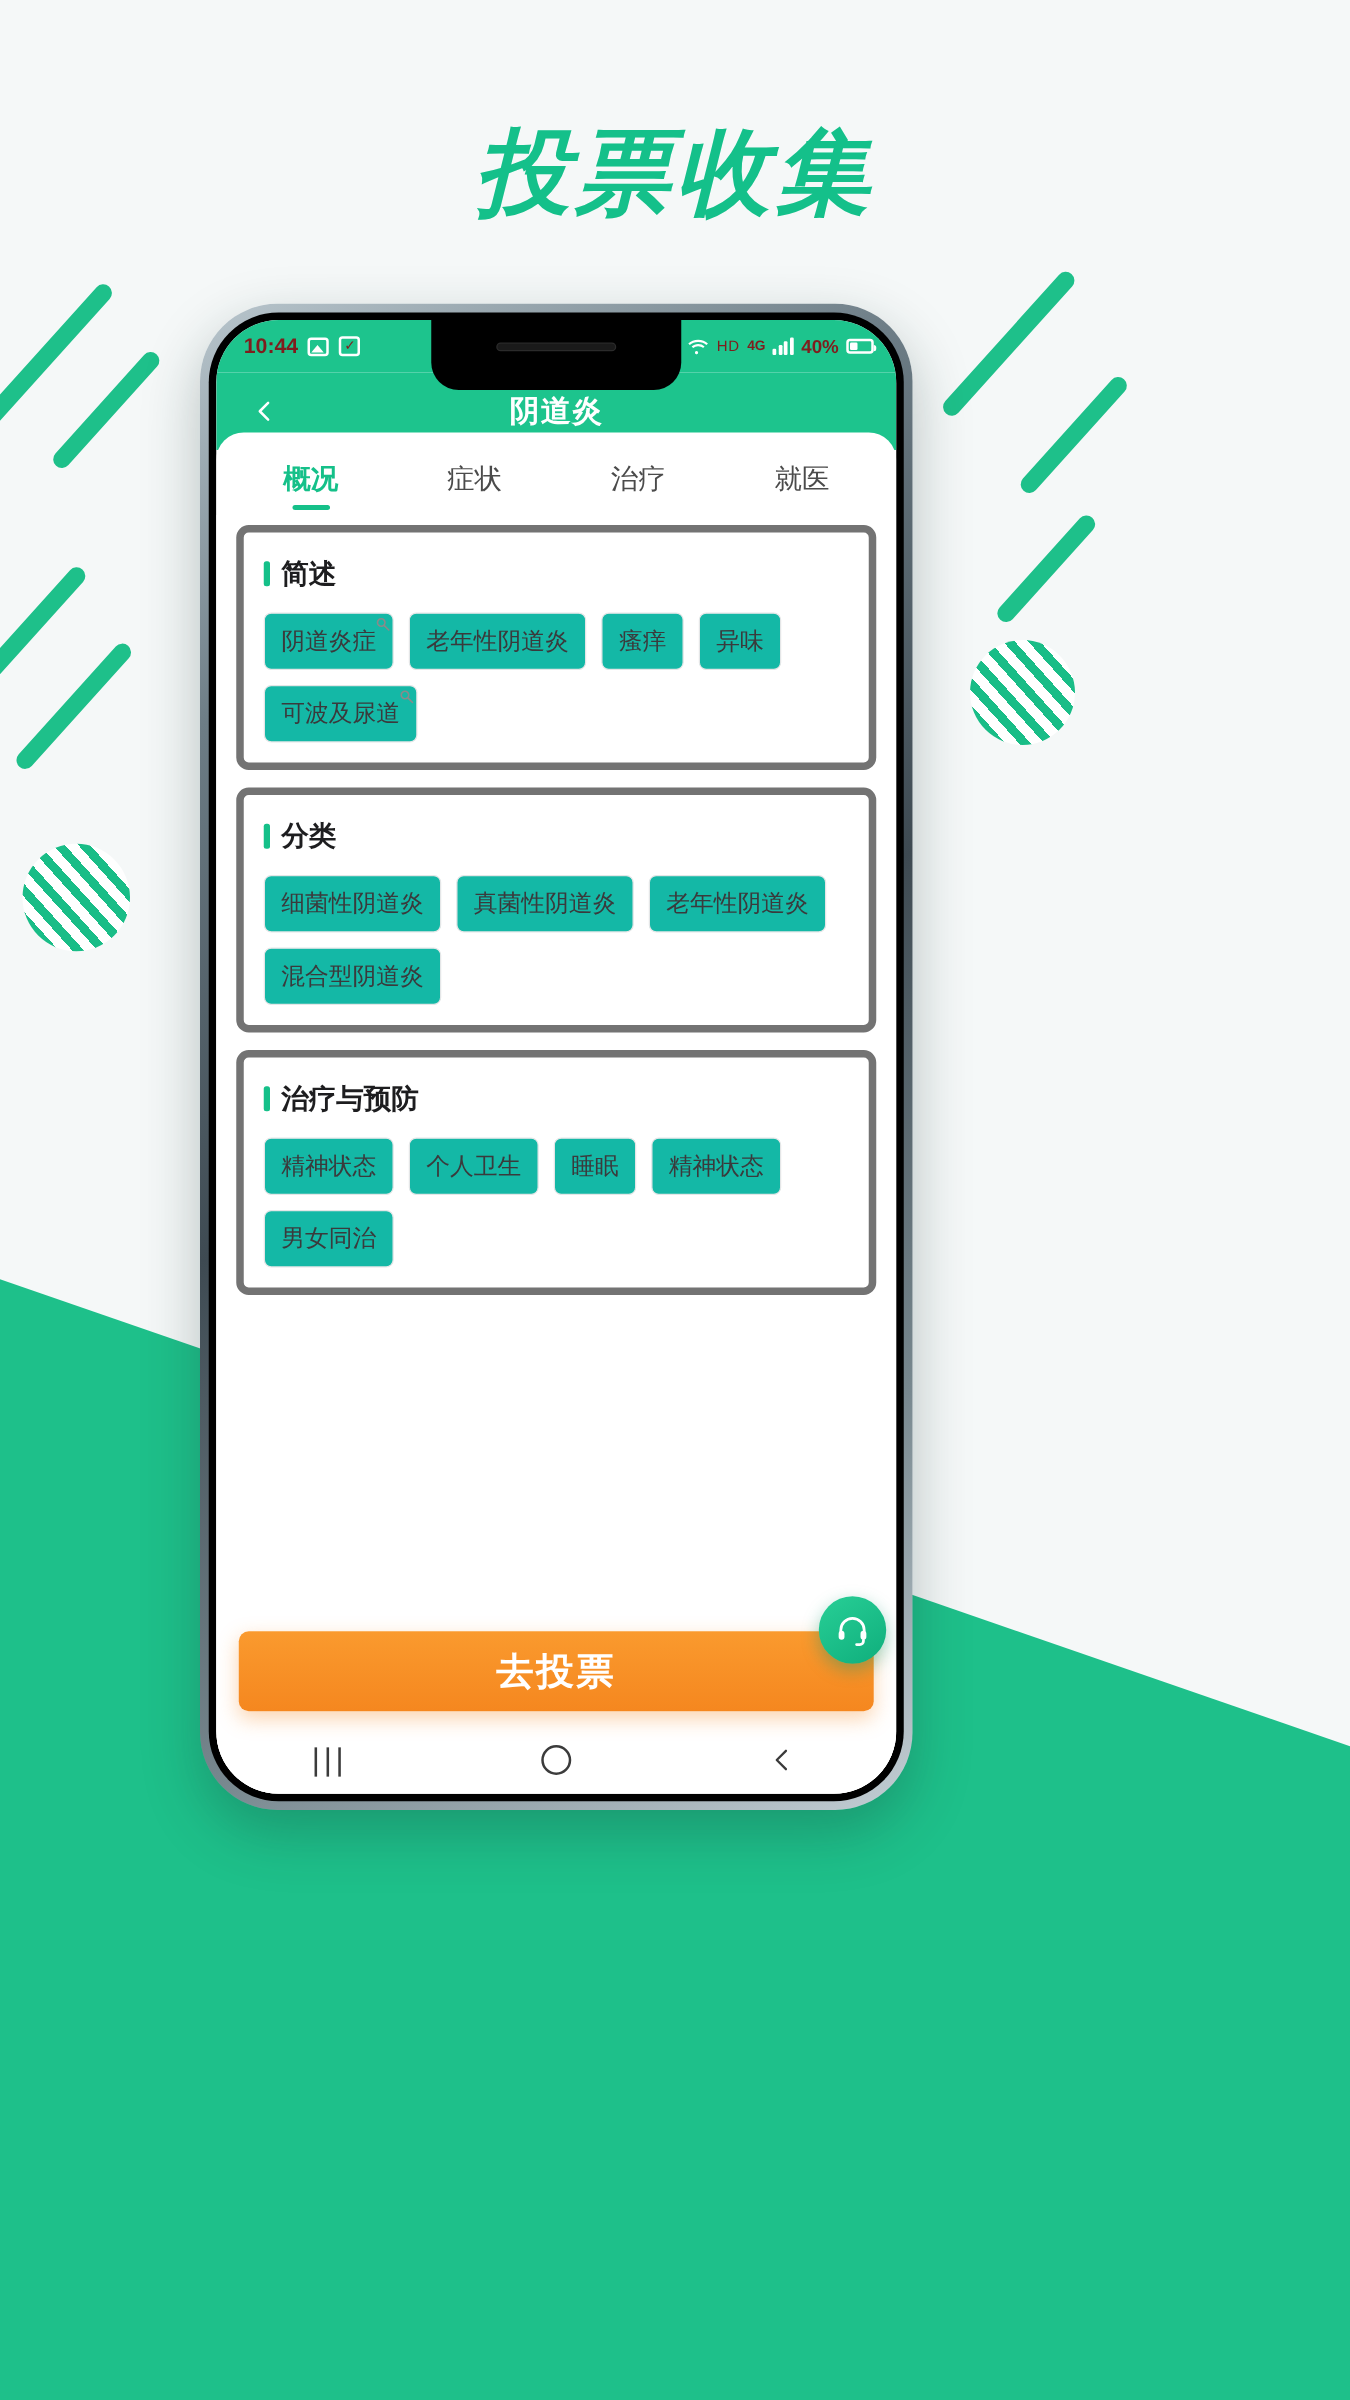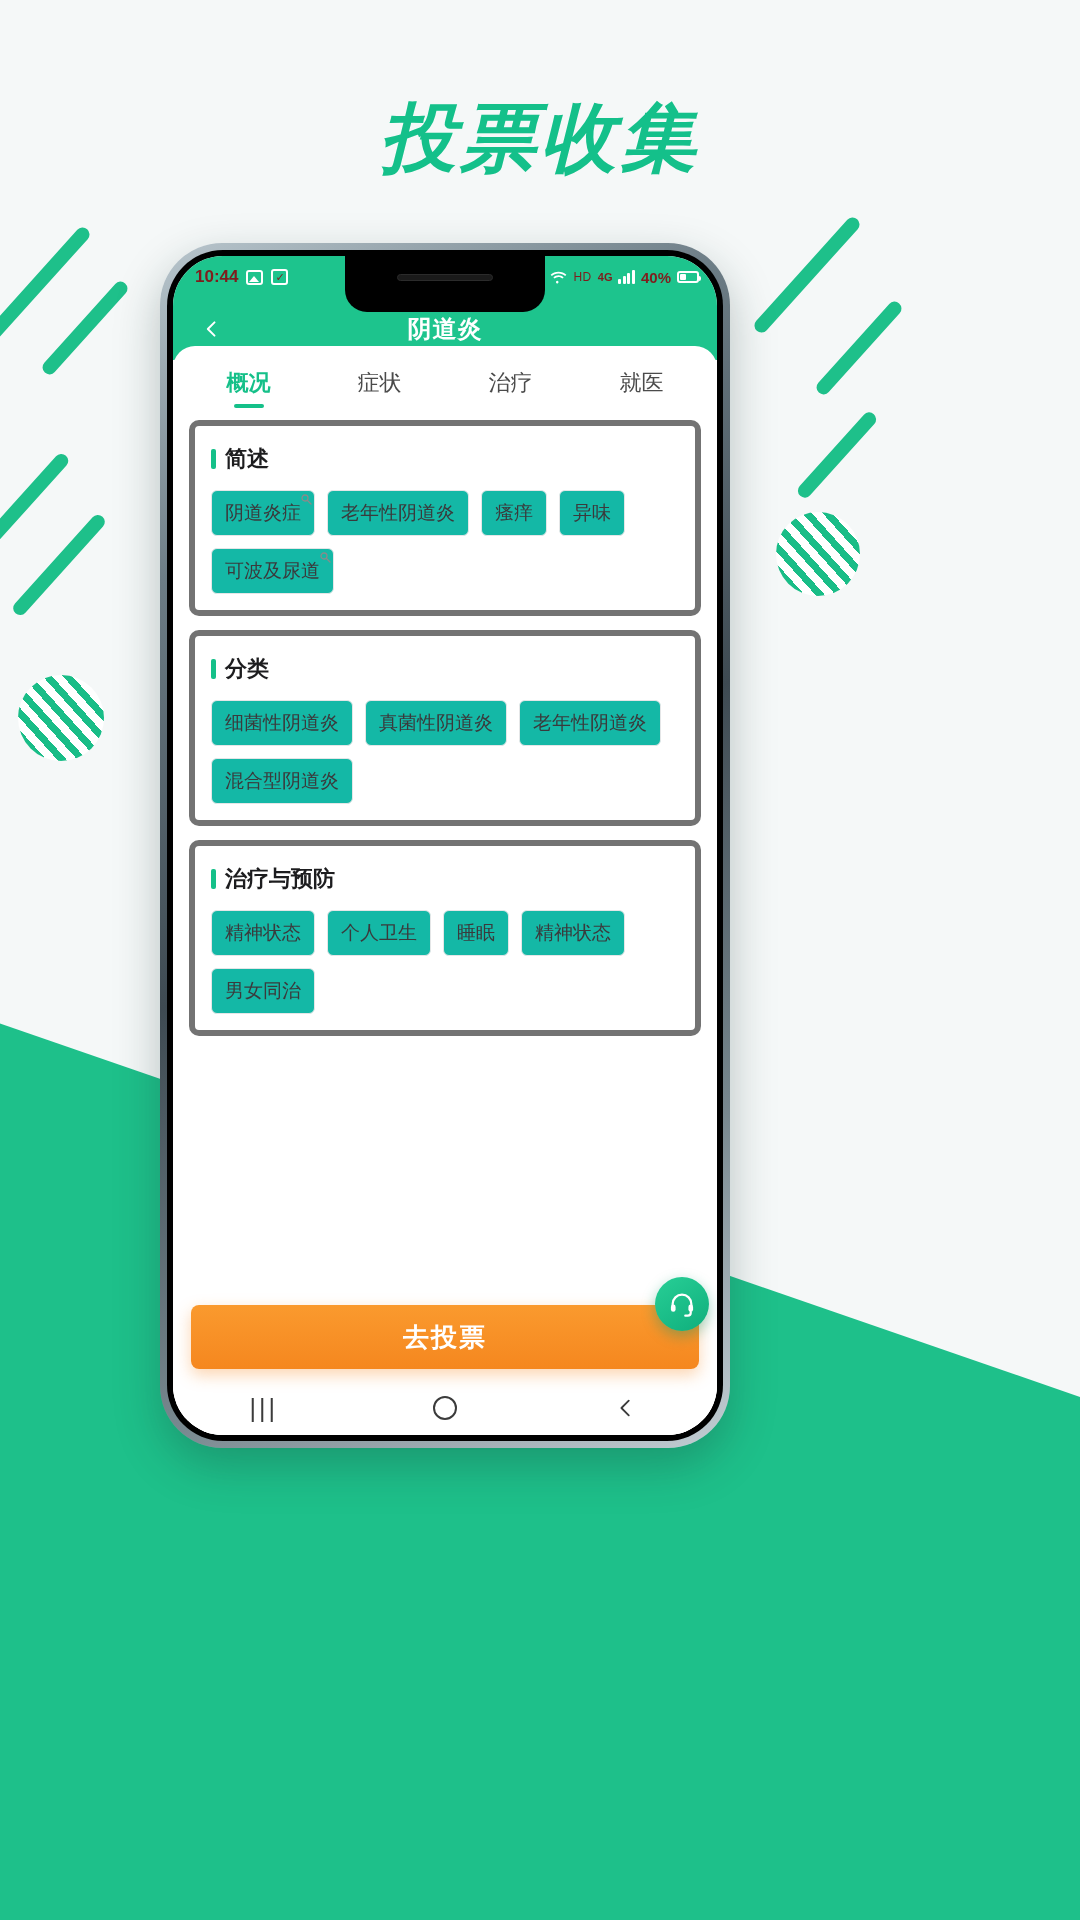--- a/index.html
+++ b/index.html
@@ -154,21 +154,21 @@
   .chip .mag {
     position:absolute; top: 2px; right: 2px; width:12px; height:12px;
   }
   .chip .mag svg { width:12px; height:12px; display:block; }
 
   
   .cta-zone { position: relative; flex: 0 0 auto; padding: 0 18px 12px; background:#fff; }
   .vote-btn {
     width: 100%; height: 64px; border-radius: 8px; border: none;
     background: linear-gradient(180deg,#fa9a2e 0%,#f5871f 100%);
-    color:#fff; font-size: 26px; font-weight:600; letter-spacing: 2px;
+    color:#fff; font-size: 30px; font-weight:600; letter-spacing: 2px;
     box-shadow: 0 6px 16px rgba(245,135,31,.35); cursor:pointer;
     font-family: inherit;
   }
   .fab {
     position:absolute; right: 8px; top: -28px;
     width: 54px; height: 54px; border-radius: 50%;
     background: linear-gradient(145deg,#28cf96,#0fae7c);
     display:flex; align-items:center; justify-content:center;
     box-shadow: 0 5px 14px rgba(16,150,110,.4); cursor:pointer;
   }

